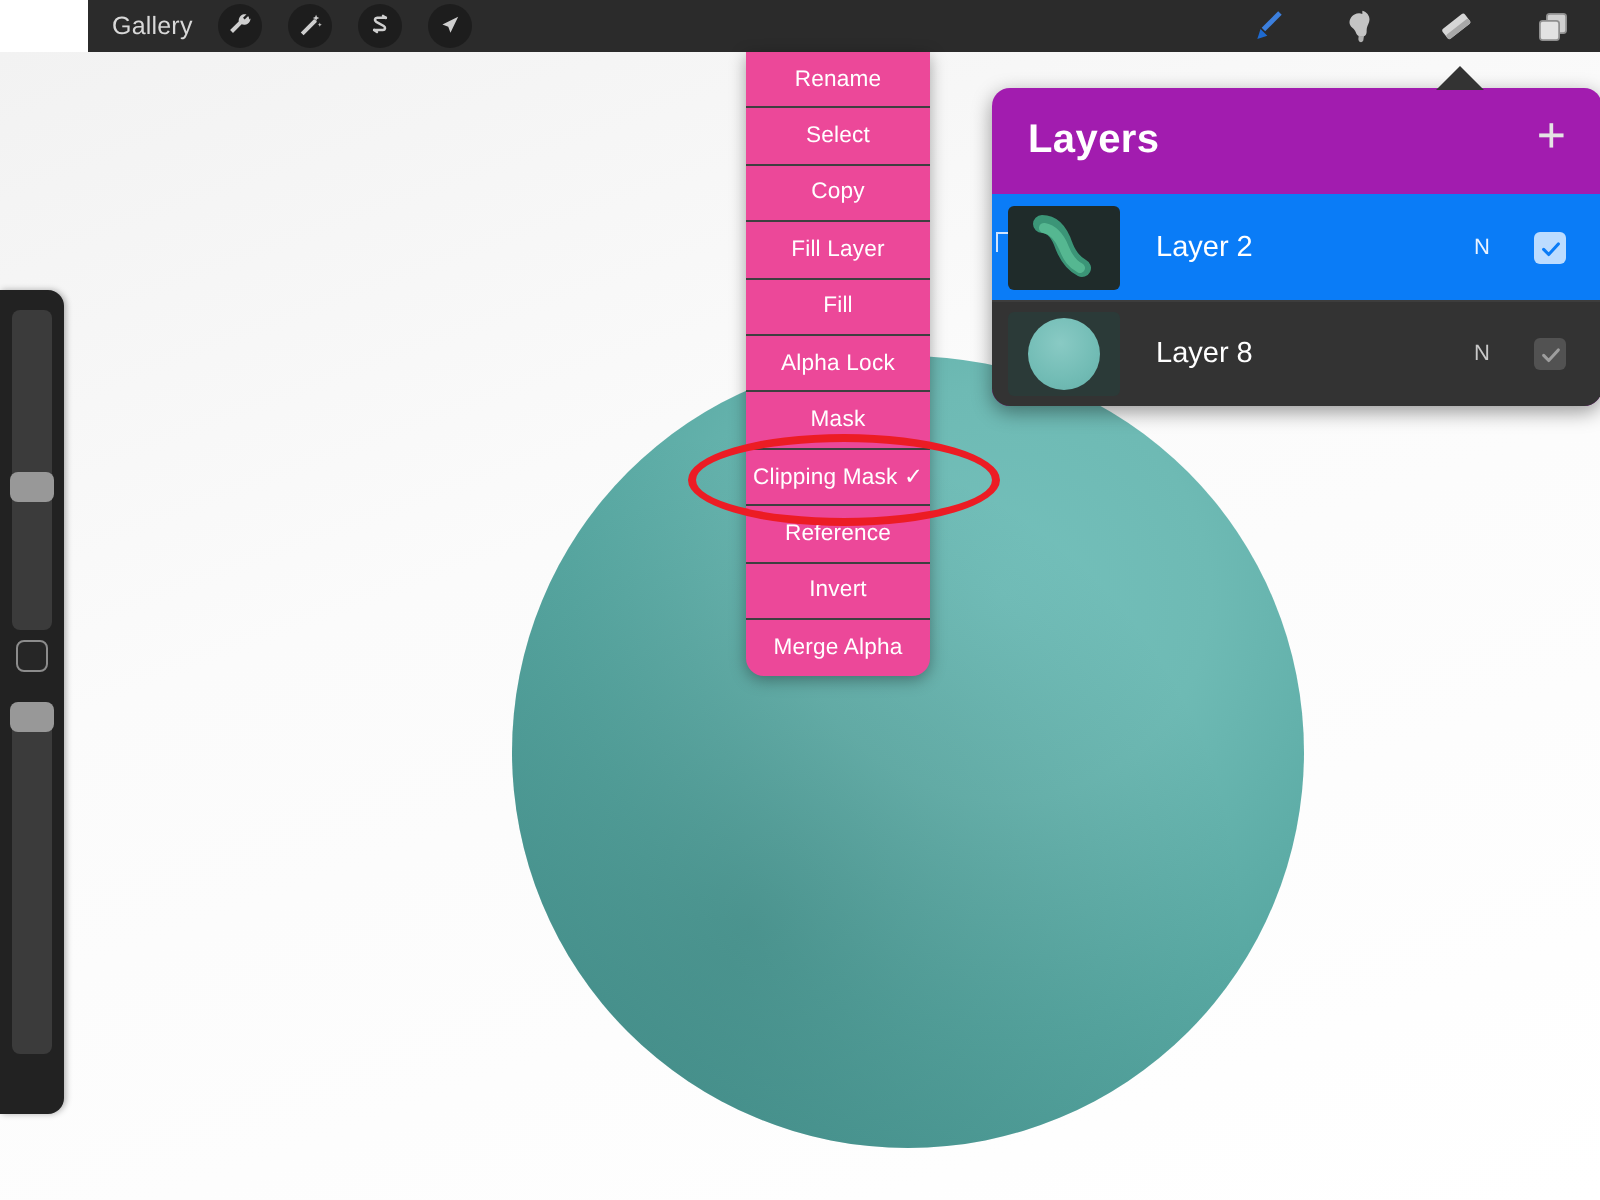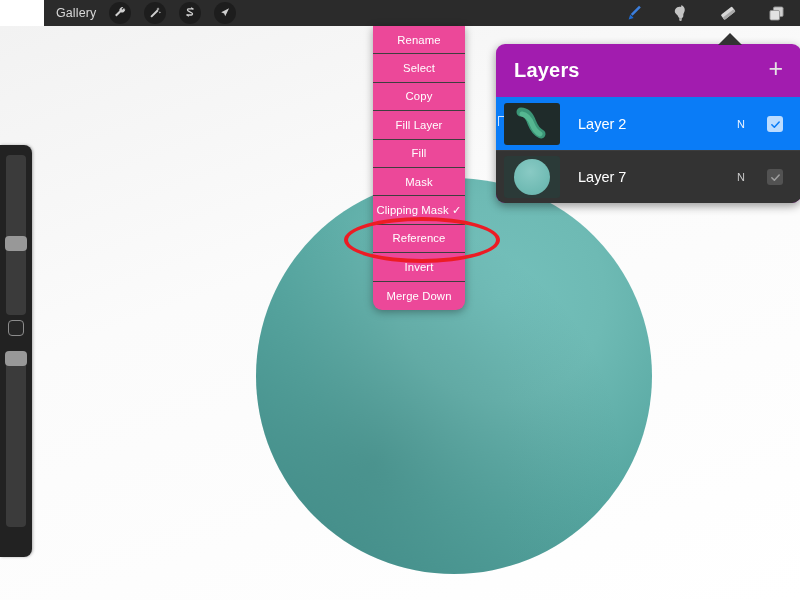--- a/index.html
+++ b/index.html
@@ -348,25 +348,26 @@
     <div class="slider-handle" id="slider-opacity-handle"></div>
 
   </div>
 
   <div id="context-menu">
     <div class="menu-item">Rename</div>
     <div class="menu-item">Select</div>
     <div class="menu-item">Copy</div>
     <div class="menu-item">Fill Layer</div>
     <div class="menu-item">Fill</div>
+    <div class="menu-item">Alpha Lock</div>
     <div class="menu-item">Mask</div>
     <div class="menu-item">Clipping Mask ✓</div>
     <div class="menu-item">Reference</div>
     <div class="menu-item">Invert</div>
-    <div class="menu-item">Merge Down</div>
+    <div class="menu-item">Merge Alpha</div>
   </div>
 
   <div id="layers-pointer"></div>
   <div id="layers-panel">
 
     <div id="layers-header">
       <span id="layers-title">Layers</span>
       <span id="layers-add">+</span>
     </div>
 
@@ -386,21 +387,21 @@
               <path d="M4 12.5 9.5 18 20 6.5"></path>
             </svg>
         </span>
       </span>
     </div>
 
     <div class="layer-row">
       <span class="layer-thumb thumb-circle-wrap">
         <span class="thumb-circle"></span>
       </span>
-      <span class="layer-name">Layer 7</span>
+      <span class="layer-name">Layer 8</span>
       <span class="layer-right">
         <span class="layer-blend">N</span>
         <span class="layer-check">
           <svg width="11" height="11" viewBox="0 0 24 24" fill="none" stroke="#9e9e9e" stroke-width="3.4" stroke-linecap="round" stroke-linejoin="round">
               <path d="M4 12.5 9.5 18 20 6.5"></path>
             </svg>
         </span>
       </span>
     </div>
 

